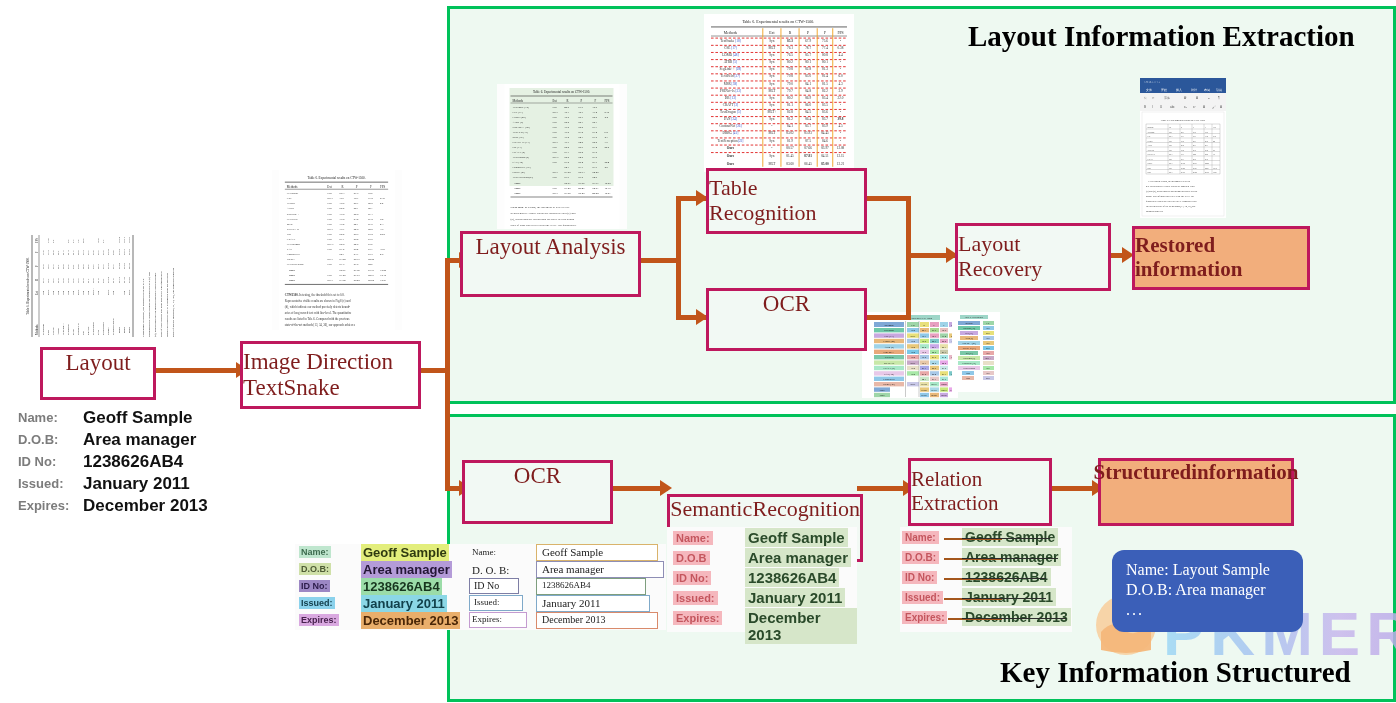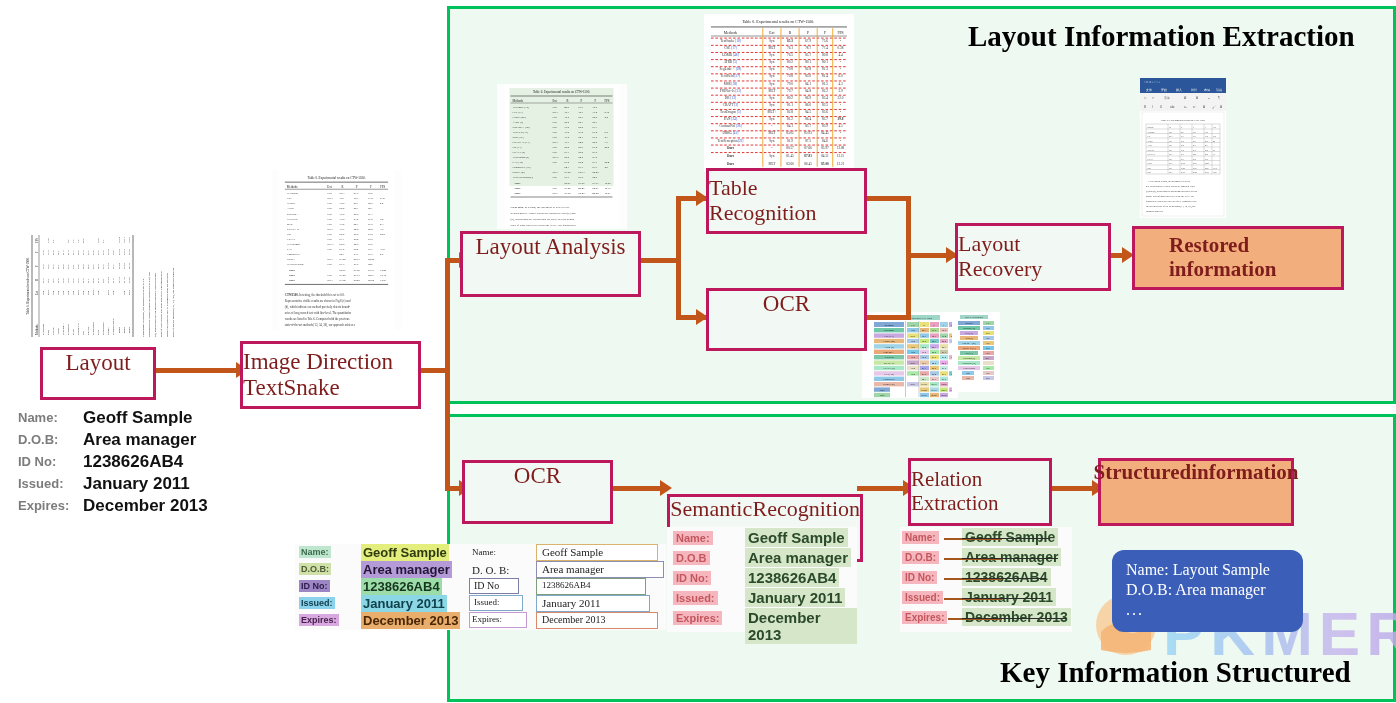--- a/index.html
+++ b/index.html
@@ -1028,21 +1028,21 @@
 
 <div class="pbox" style="left:706px;top:288px;width:155px;height:57px;font-size:23px;">
   <span>OCR</span>
 </div>
 
 <div class="pbox" style="left:955px;top:223px;width:150px;height:62px;font-size:22px;flex-direction:column;">
   <span>Layout</span>
   <span>Recovery</span>
 </div>
 
-<div class="pbox orange" style="left:1132px;top:226px;width:172px;height:58px;font-size:21px;flex-direction:column;padding-left:34px;">
+<div class="pbox orange" style="left:1132px;top:226px;width:172px;height:58px;font-size:21px;flex-direction:column;">
   <span>Restored</span>
   <span>information</span>
 </div>
 
 <div class="pbox" style="left:462px;top:460px;width:145px;height:58px;font-size:23px;">
   <span>OCR</span>
 </div>
 
 <div class="pbox" style="left:667px;top:458px;width:190px;height:62px;font-size:22px;flex-direction:row;margin-top:36px;">
   <span>Semantic Entity</span>

